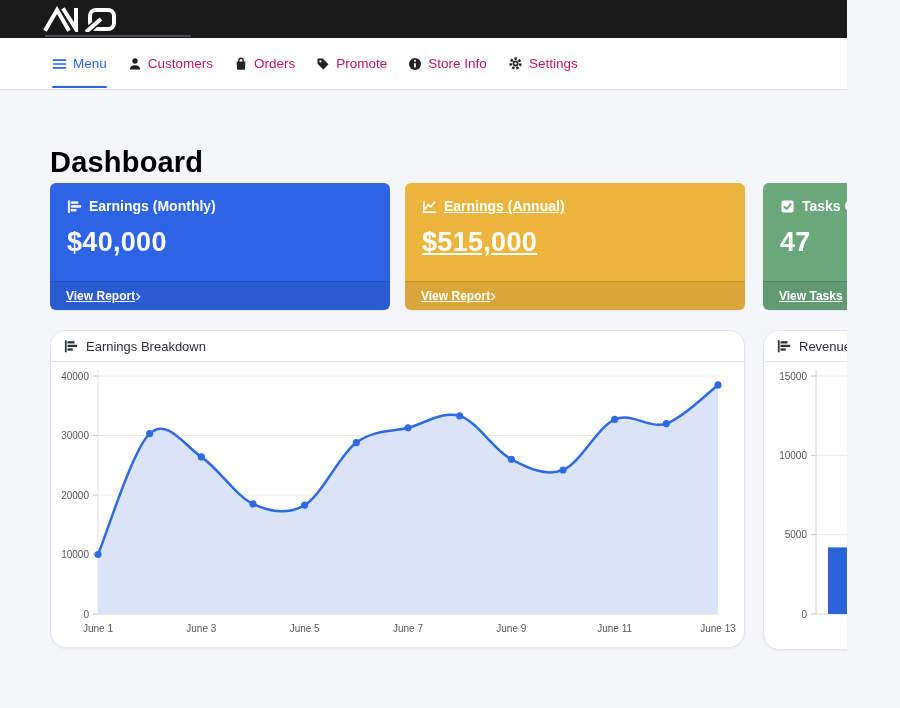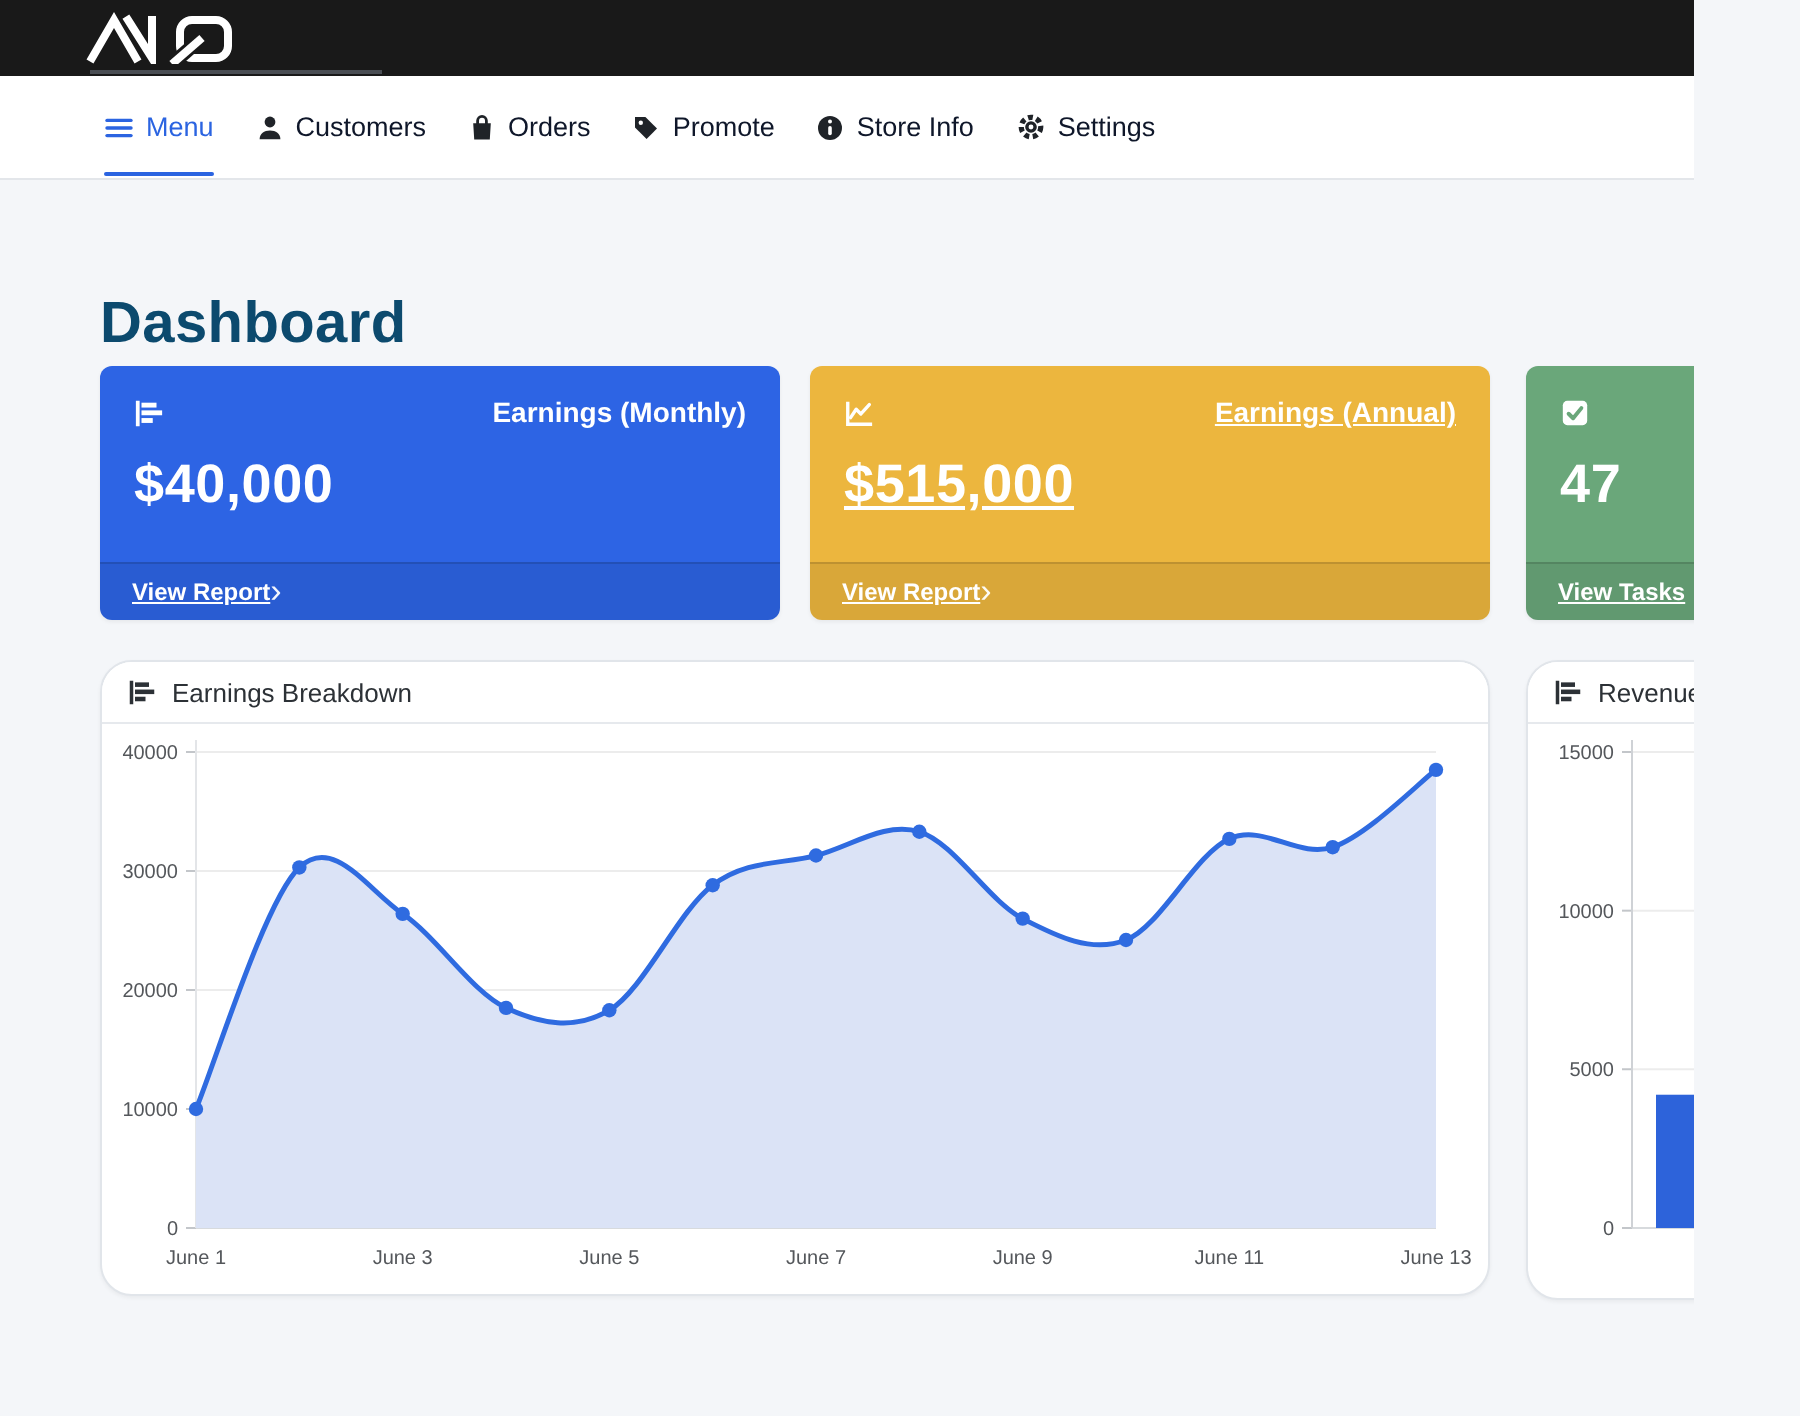--- a/index.html
+++ b/index.html
@@ -20,45 +20,45 @@
     background: #4a4e54;
   }
   
   .navbar {
     position: absolute; left: 0; top: 38px; width: 900px; height: 52px;
     background: #ffffff; border-bottom: 1px solid #e3e6ea;
     display: flex; align-items: center; padding-left: 52px; gap: 21px;
   }
   .nav-item {
     position: relative; display: flex; align-items: center; gap: 6px;
-    height: 52px; font-size: 13.5px; font-weight: 500; color: #0f172a;
+    height: 52px; font-size: 13.5px; font-weight: 500; color: #be185d;
     cursor: pointer; white-space: nowrap;
   }
   .nav-item svg { flex: 0 0 auto; }
   .nav-item.active { color: #2b64e1; }
   .nav-item.active .underline {
     position: absolute; left: 0; right: 0; bottom: 2px; height: 2px;
     background: #2b64e1; border-radius: 2px;
   }
   
   .page-title {
     position: absolute; left: 50px; top: 146px;
-    font-size: 29px; font-weight: 700; color: #0c4a6e; letter-spacing: .2px;
+    font-size: 29px; font-weight: 700; color: #000000; letter-spacing: .2px;
   }
   
   .stat-card {
     position: absolute; top: 183px; width: 340px; height: 127px;
     border-radius: 6px; color: #ffffff; overflow: hidden;
     box-shadow: 0 1px 2px rgba(0,0,0,.06);
   }
   .stat-card.c0 { left: 50px; }
   .stat-card.c1 { left: 405px; text-decoration: underline; }
   .stat-card.c2 { left: 763px; }
   .stat-card .body { padding: 15px 17px 0 17px; }
-  .stat-label { display: flex; align-items: center; gap: 7px; font-size: 14px; font-weight: 700; justify-content: space-between; }
+  .stat-label { display: flex; align-items: center; gap: 7px; font-size: 14px; font-weight: 700; }
   .stat-value { margin-top: 13px; font-size: 27px; font-weight: 700; letter-spacing: .3px; }
   .stat-footer {
     position: absolute; left: 0; right: 0; bottom: 0; height: 29px;
     background: rgba(0,0,0,.08); border-top: 1px solid rgba(0,0,0,.13);
     display: flex; align-items: center; justify-content: flex-start;
     padding: 0 16px; cursor: pointer;
   }
   .stat-footer .link { font-size: 12px; font-weight: 700; text-decoration: underline; color: #fff; }
   .stat-footer .chev { font-size: 17px; line-height: 1; color: #fff; opacity: .95; transform: translateY(-1px); }
   

